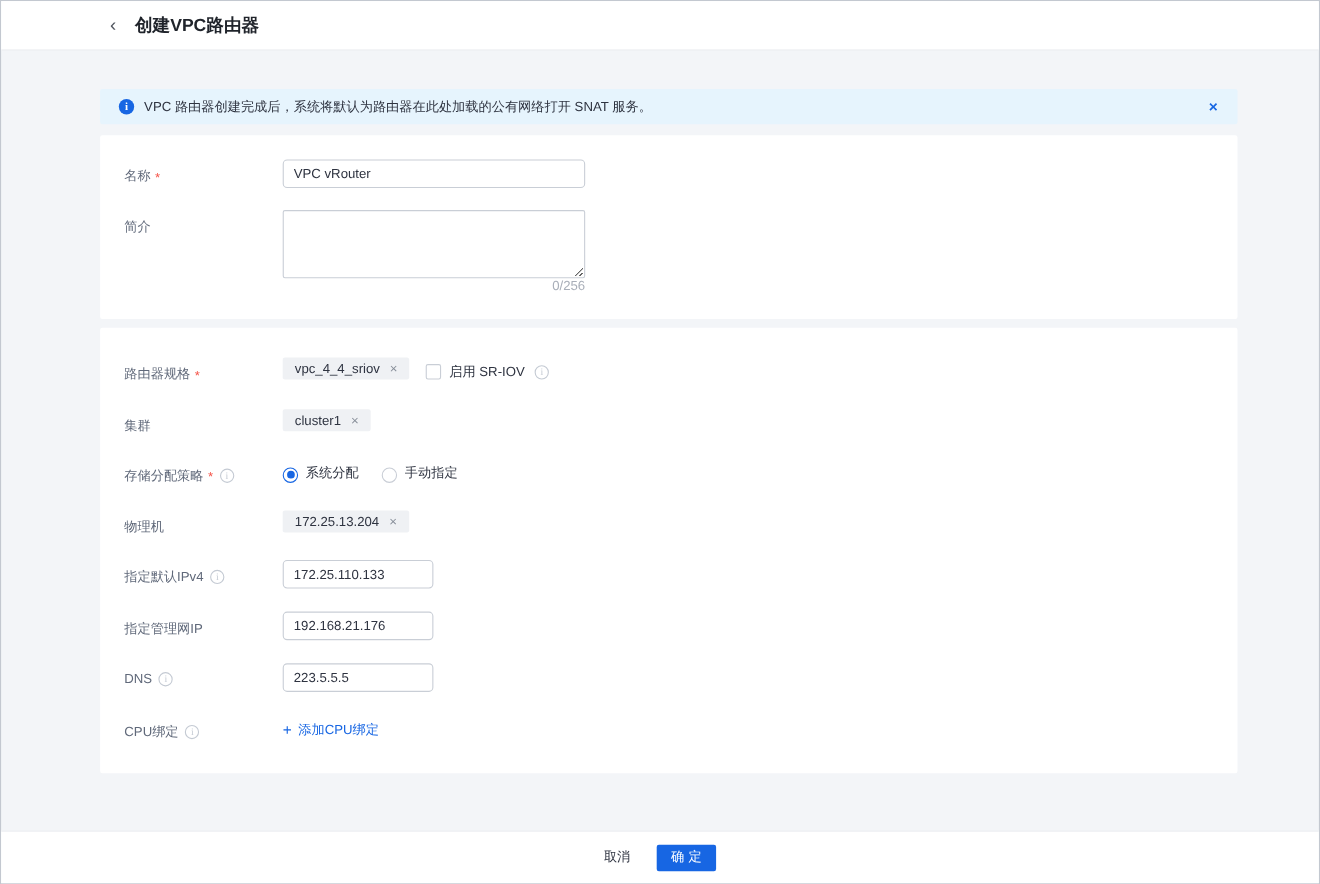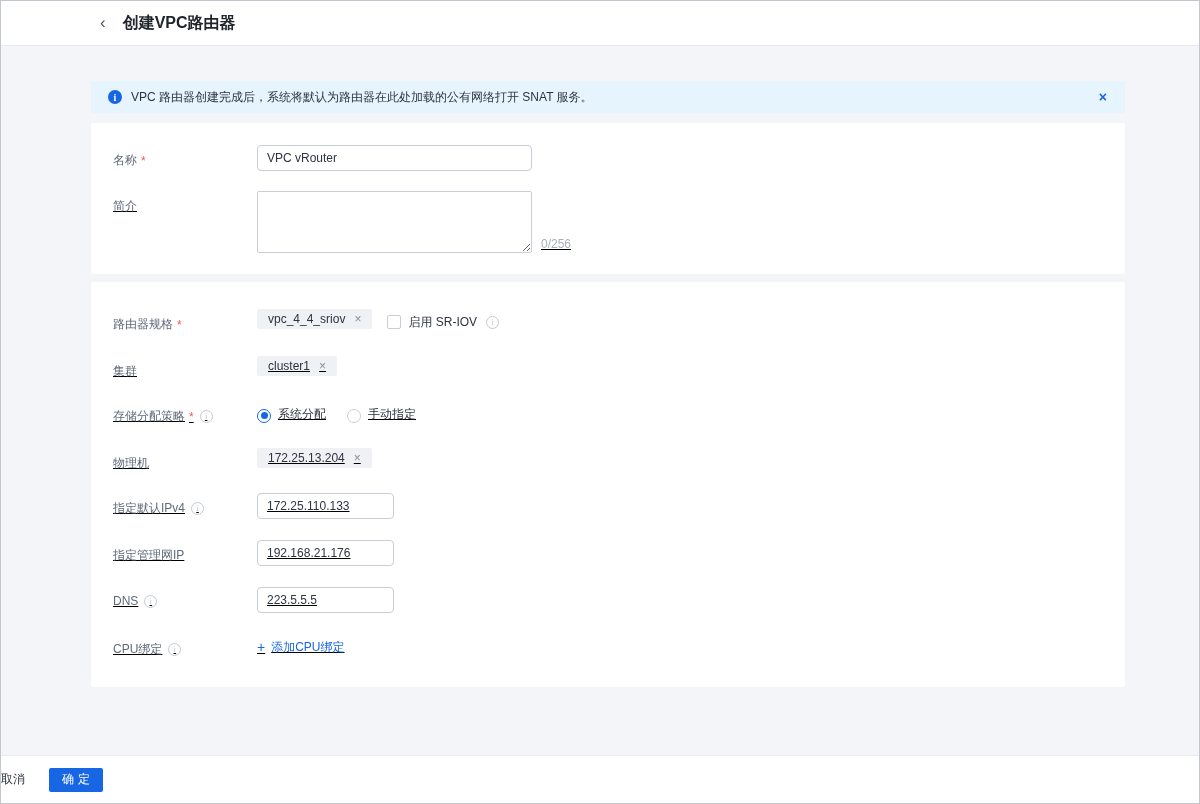--- a/index.html
+++ b/index.html
@@ -49,21 +49,21 @@
   .banner .banner-close {
     margin-left:auto; color:#1766e3; font-size:14px; font-weight:700;
     cursor:pointer; line-height:1; padding:2px;
   }
 
   .card { width:1034px; background:#fff; border-radius:2px; }
   .card1 { margin-top:10px; padding:22px 0 21px 22px; }
   .card2 { margin-top:8px; padding:27px 0 27px 22px; }
 
   .row { display:flex; align-items:flex-start; }
-  .row + .row { margin-top:20px;text-decoration:underline; }
+  .row + .row { margin-top:20px; }
   .card2 .row + .row { margin-top:21px; }
 
   .row-label {
     width:144px; flex:0 0 144px;
     font-size:12px; color:#60697a;
     padding-top:7px;
     display:flex; align-items:center; gap:4px;
   }
   .req { color:#f5594e; font-size:12px; }
   .info-icon {
@@ -76,21 +76,21 @@
 
   .text-input {
     height:26px; border:1px solid #c9ced6; border-radius:4px;
     padding:0 9px; font-size:12px; color:#2e3340;
     font-family:"Liberation Sans","DejaVu Sans",sans-serif;
     background:#fff; outline:none;
   }
   .input-wide { width:275px; }
   .input-small { width:137px; }
 
-  .textarea-wrap { display:flex; align-items:flex-end; }
+  .textarea-wrap { display:flex; align-items:flex-end;flex-direction:column; }
   textarea.desc {
     width:275px; height:62px; resize:both;
     border:1px solid #c9ced6; border-radius:2px;
     padding:5px 9px; font-size:12px; color:#2e3340;
     font-family:"Liberation Sans","DejaVu Sans",sans-serif;
     outline:none;
   }
   .char-counter { font-size:12px; color:#a9afb9; margin-left:9px; padding-bottom:2px; }
 
   .tag {
@@ -123,21 +123,21 @@
   .radio-label { font-size:12px; color:#2e3340; }
 
   .link-row { display:flex; align-items:center; height:26px; gap:6px; cursor:pointer; }
   .link-plus { color:#1766e3; font-size:14px; line-height:1; }
   .link-text { color:#1766e3; font-size:12px; }
 
   
   .footer {
     flex:0 0 48px; height:48px;
     background:#fff; border-top:1px solid #e8eaee;
-    display:flex; align-items:center; justify-content:flex-start;
+    display:flex; align-items:center; justify-content:center;
     gap:24px;
   }
   .btn-cancel { font-size:12px; color:#2e3340; cursor:pointer; background:none; border:none;
     font-family:"Liberation Sans","DejaVu Sans",sans-serif; }
   .btn-confirm {
     min-width:54px; height:24px; background:#1766e3; color:#fff;
     border:none; border-radius:2px; font-size:12px; letter-spacing:4px;
     padding:0 8px 0 12px; cursor:pointer;
     font-family:"Liberation Sans","DejaVu Sans",sans-serif;
   }

